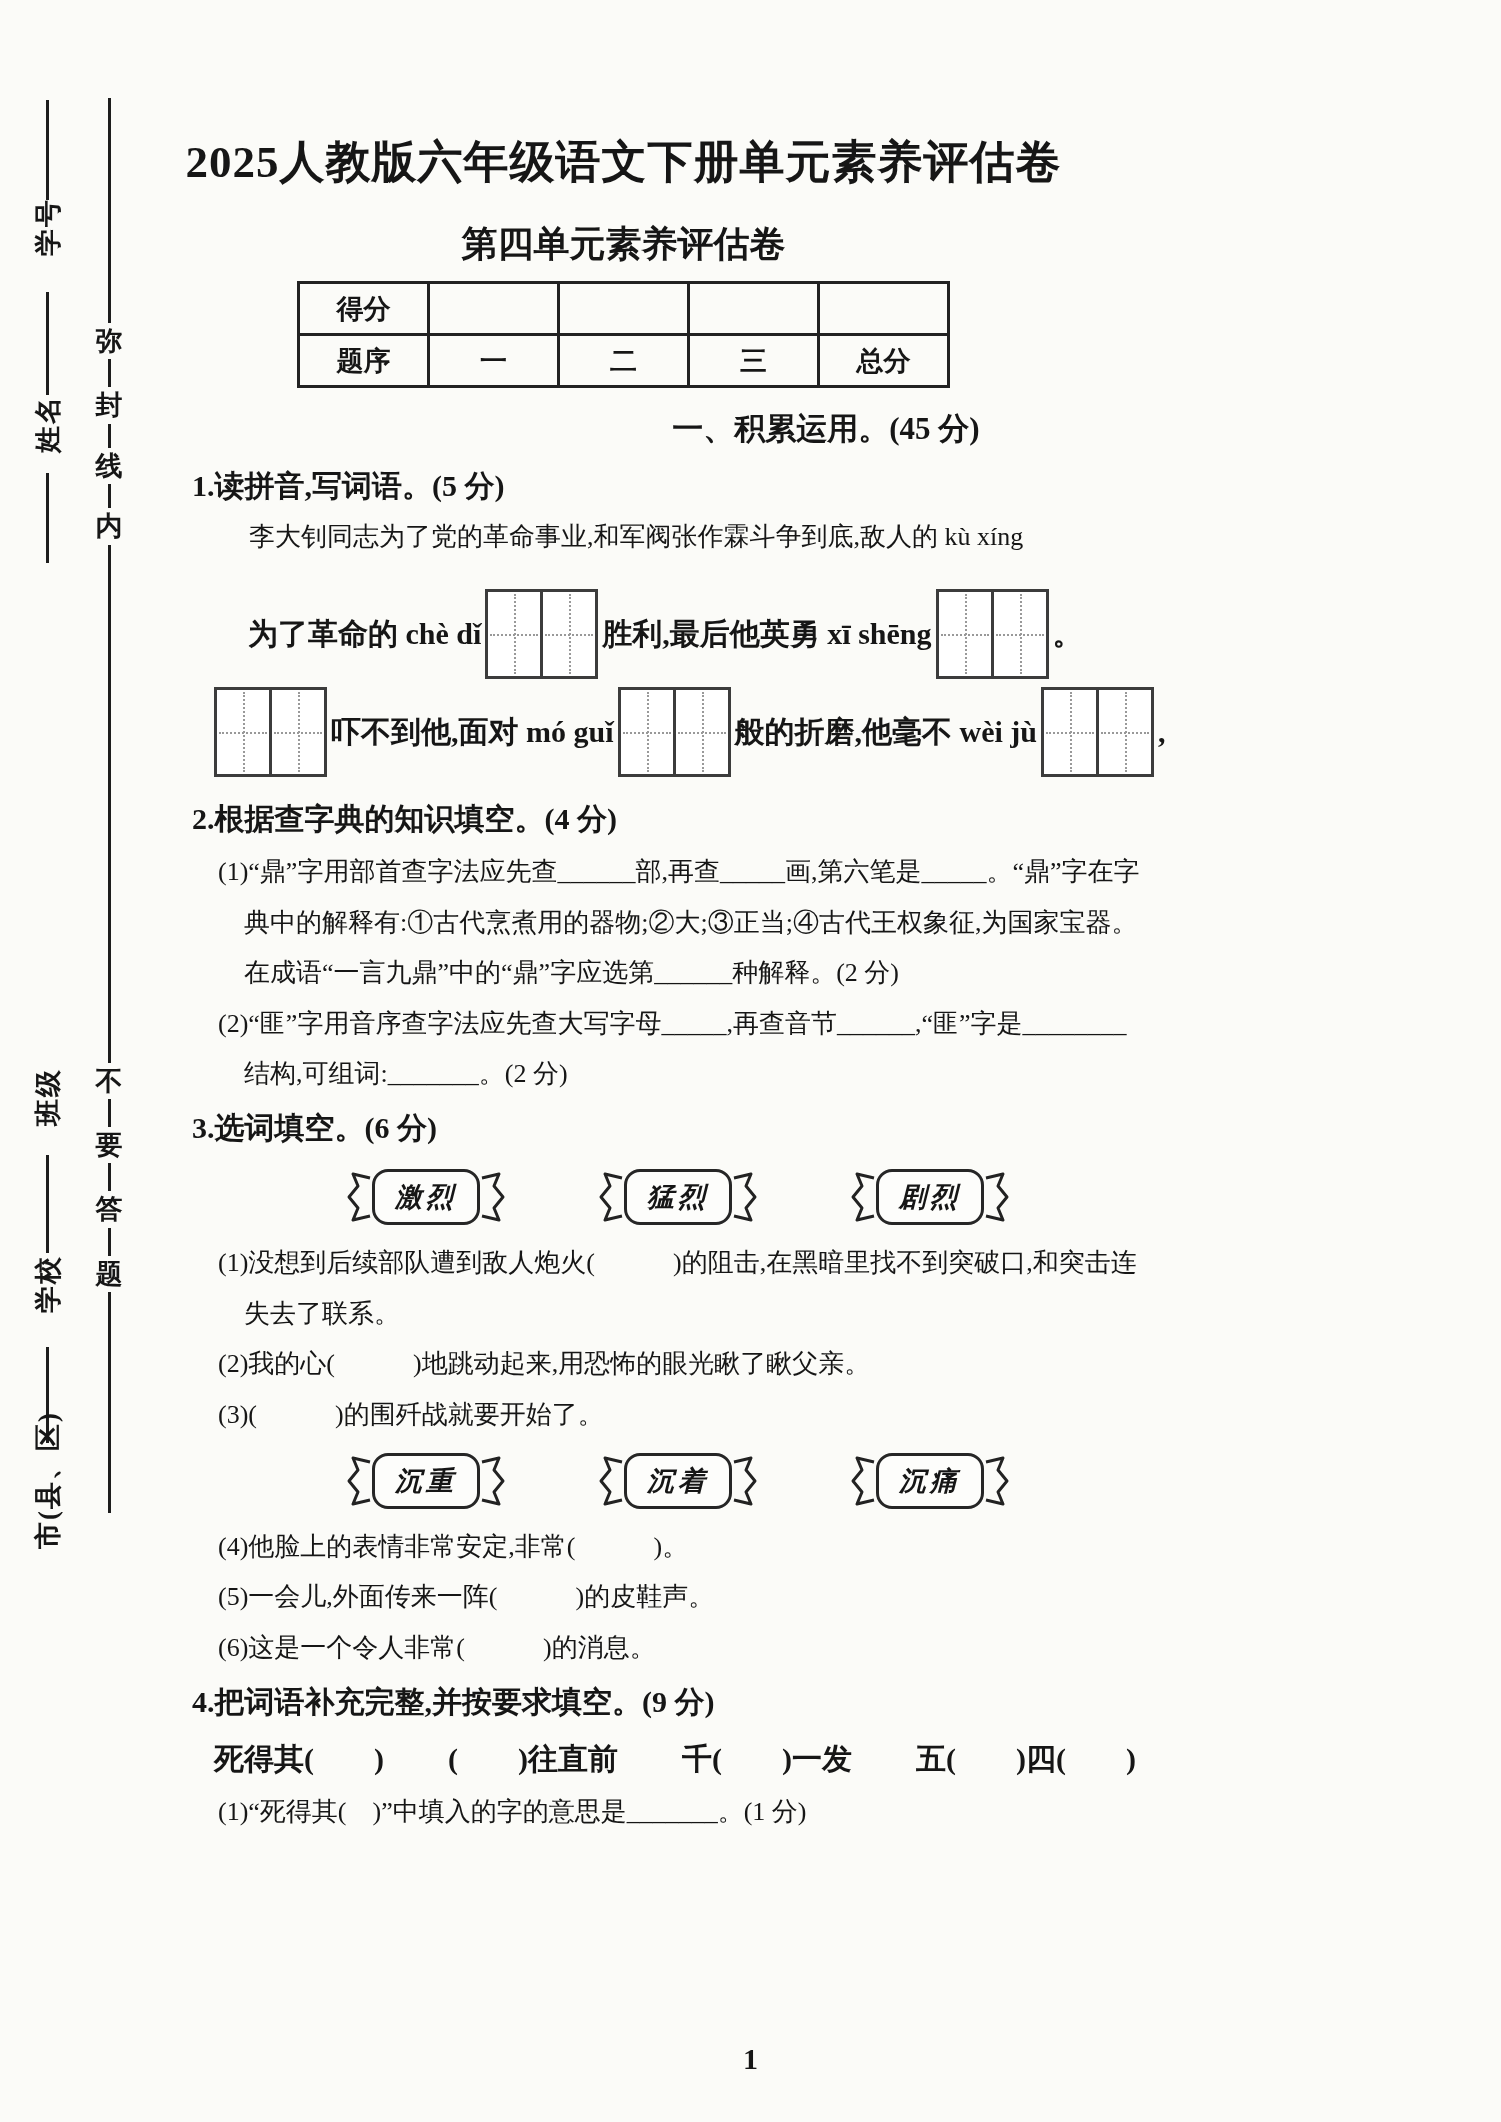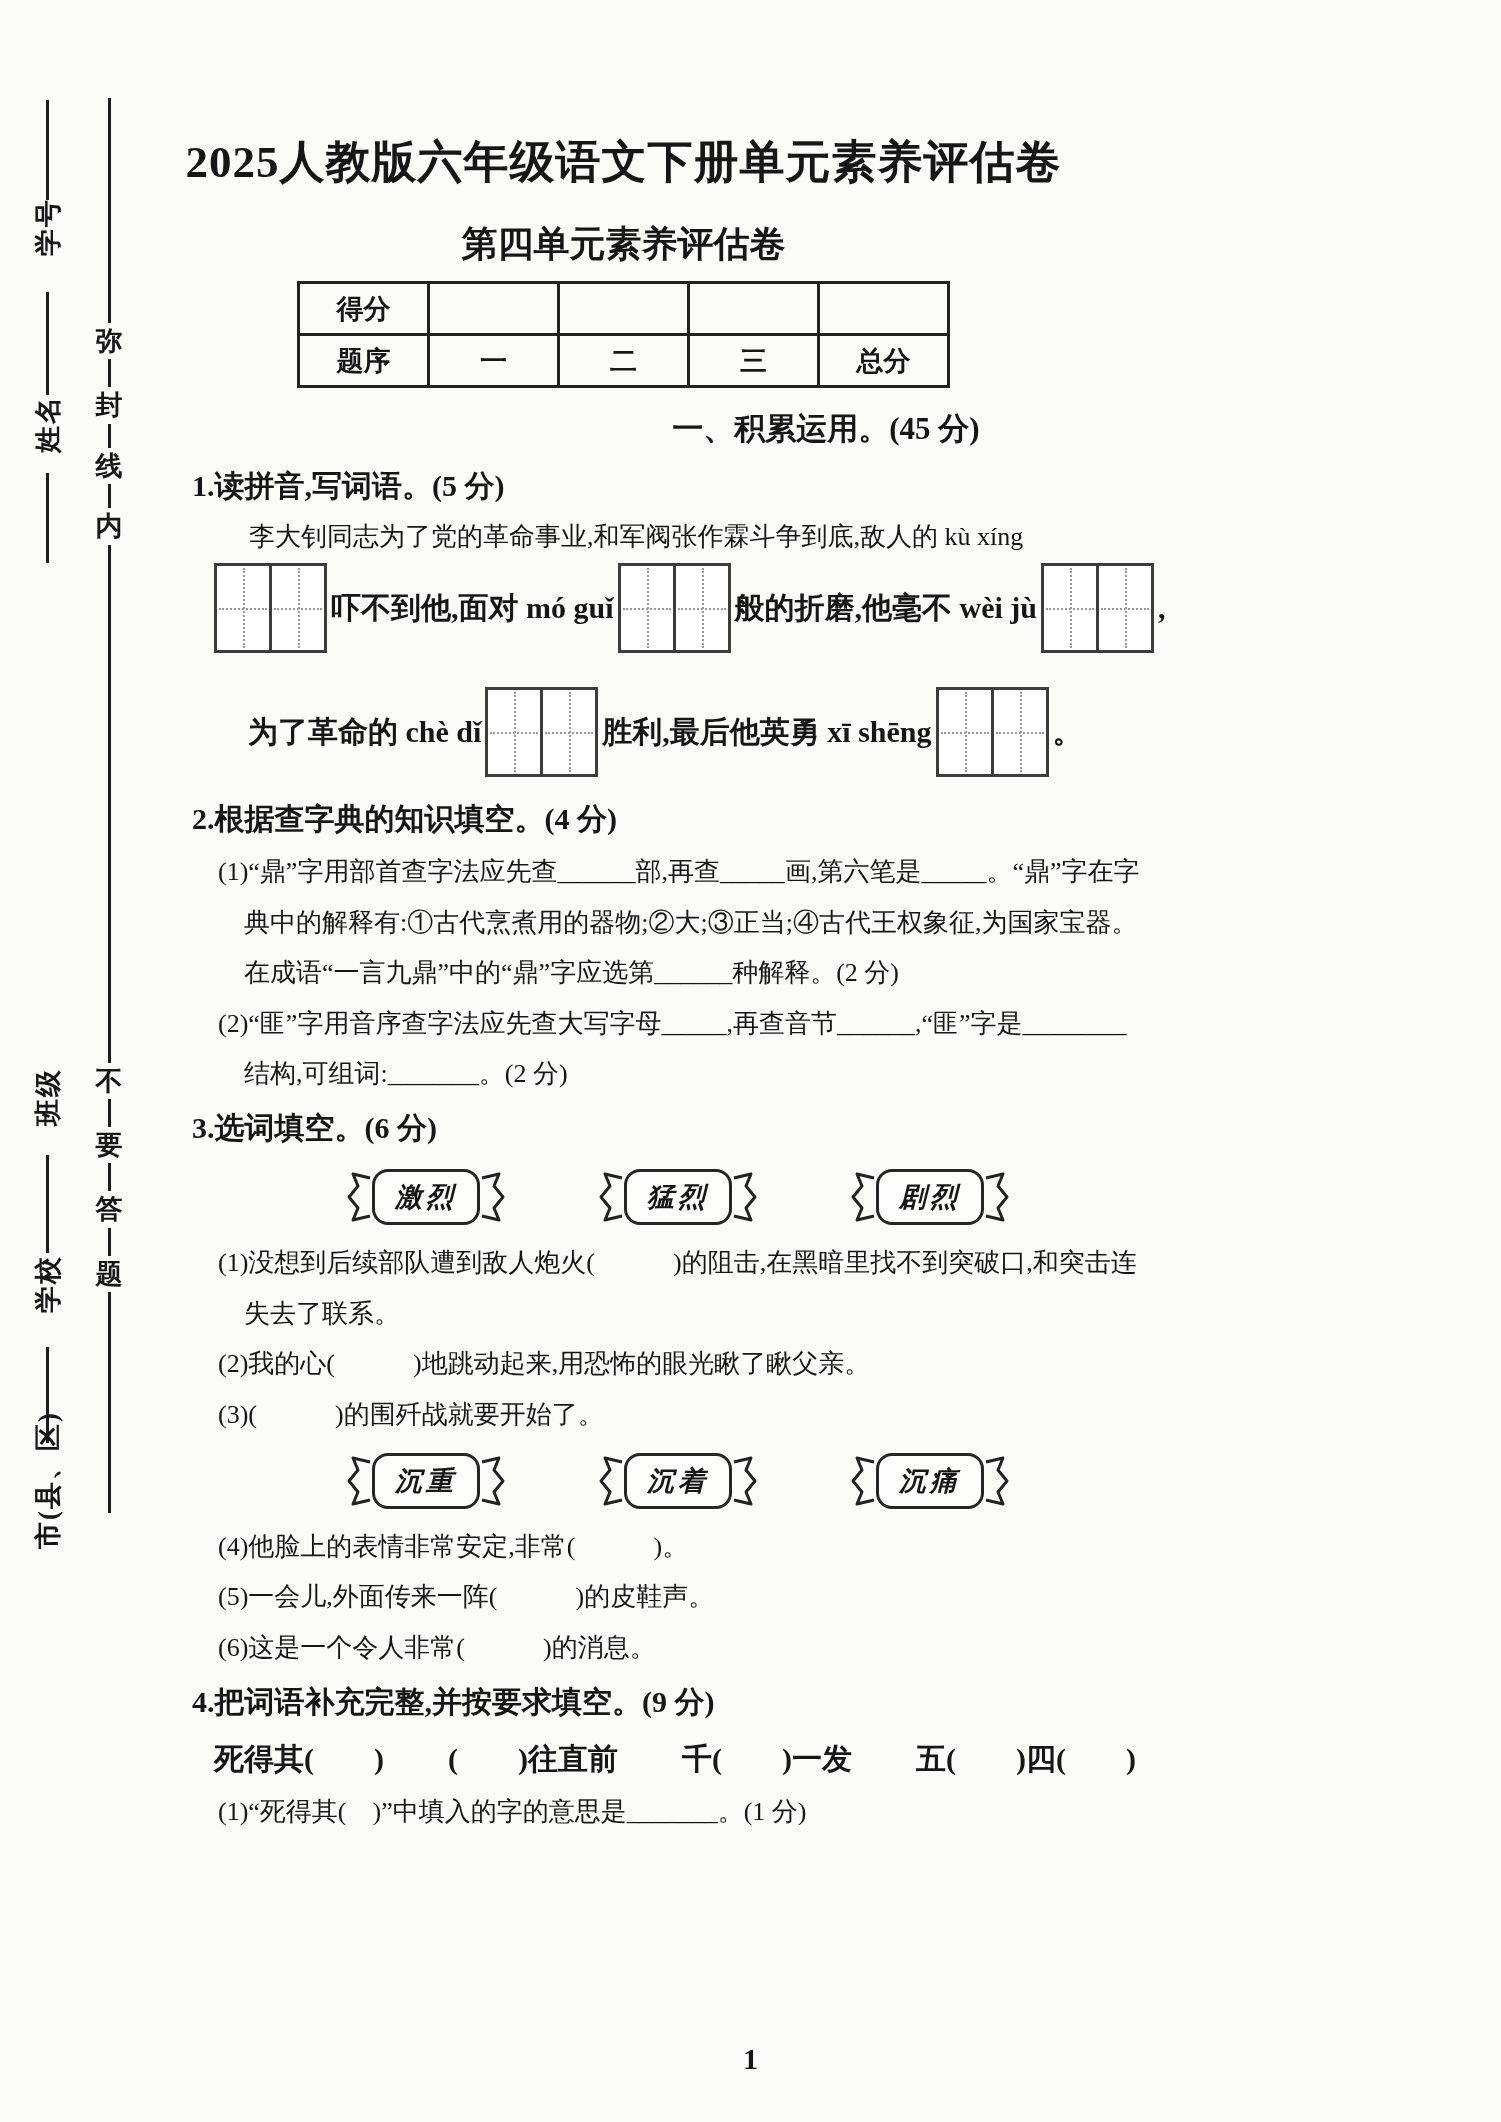--- a/index.html
+++ b/index.html
@@ -123,50 +123,50 @@
         </tr>
       </tbody>
         </table>
     </div>
 
     <div class="sec-heading">一、积累运用。(45 分)</div>
 
     <div class="q-title">1.读拼音,写词语。(5 分)</div>
     <div class="line para-first">李大钊同志为了党的革命事业,和军阀张作霖斗争到底,敌人的 kù xíng</div>
 
-    <div class="fillrow">
-      <span class="tzg">
-          <span class="tzg-cell"></span>
-          <span class="tzg-cell"></span>
-        </span>
-      <span class="seg">吓不到他,面对 mó guǐ</span>
-      <span class="tzg">
-          <span class="tzg-cell"></span>
-          <span class="tzg-cell"></span>
-        </span>
-      <span class="seg">般的折磨,他毫不 wèi jù</span>
-      <span class="tzg">
-          <span class="tzg-cell"></span>
-          <span class="tzg-cell"></span>
-        </span>
-      <span class="seg">,</span>
-    </div>
-
     <div class="fillrow" style="margin-top:34px;">
       <span class="seg" style="margin-left:34px;">为了革命的 chè dǐ</span>
       <span class="tzg">
           <span class="tzg-cell"></span>
           <span class="tzg-cell"></span>
         </span>
       <span class="seg">胜利,最后他英勇 xī shēng</span>
       <span class="tzg">
           <span class="tzg-cell"></span>
           <span class="tzg-cell"></span>
         </span>
       <span class="seg">。</span>
+    </div>
+
+    <div class="fillrow">
+      <span class="tzg">
+          <span class="tzg-cell"></span>
+          <span class="tzg-cell"></span>
+        </span>
+      <span class="seg">吓不到他,面对 mó guǐ</span>
+      <span class="tzg">
+          <span class="tzg-cell"></span>
+          <span class="tzg-cell"></span>
+        </span>
+      <span class="seg">般的折磨,他毫不 wèi jù</span>
+      <span class="tzg">
+          <span class="tzg-cell"></span>
+          <span class="tzg-cell"></span>
+        </span>
+      <span class="seg">,</span>
     </div>
 
     <div class="q-title" style="margin-top:22px;">2.根据查字典的知识填空。(4 分)</div>
     <div class="line indent1">(1)“鼎”字用部首查字法应先查______部,再查_____画,第六笔是_____。“鼎”字在字</div>
     <div class="line indent2">典中的解释有:①古代烹煮用的器物;②大;③正当;④古代王权象征,为国家宝器。</div>
     <div class="line indent2">在成语“一言九鼎”中的“鼎”字应选第______种解释。(2 分)</div>
     <div class="line indent1">(2)“匪”字用音序查字法应先查大写字母_____,再查音节______,“匪”字是________</div>
     <div class="line indent2">结构,可组词:_______。(2 分)</div>
 
     <div class="q-title">3.选词填空。(6 分)</div>

